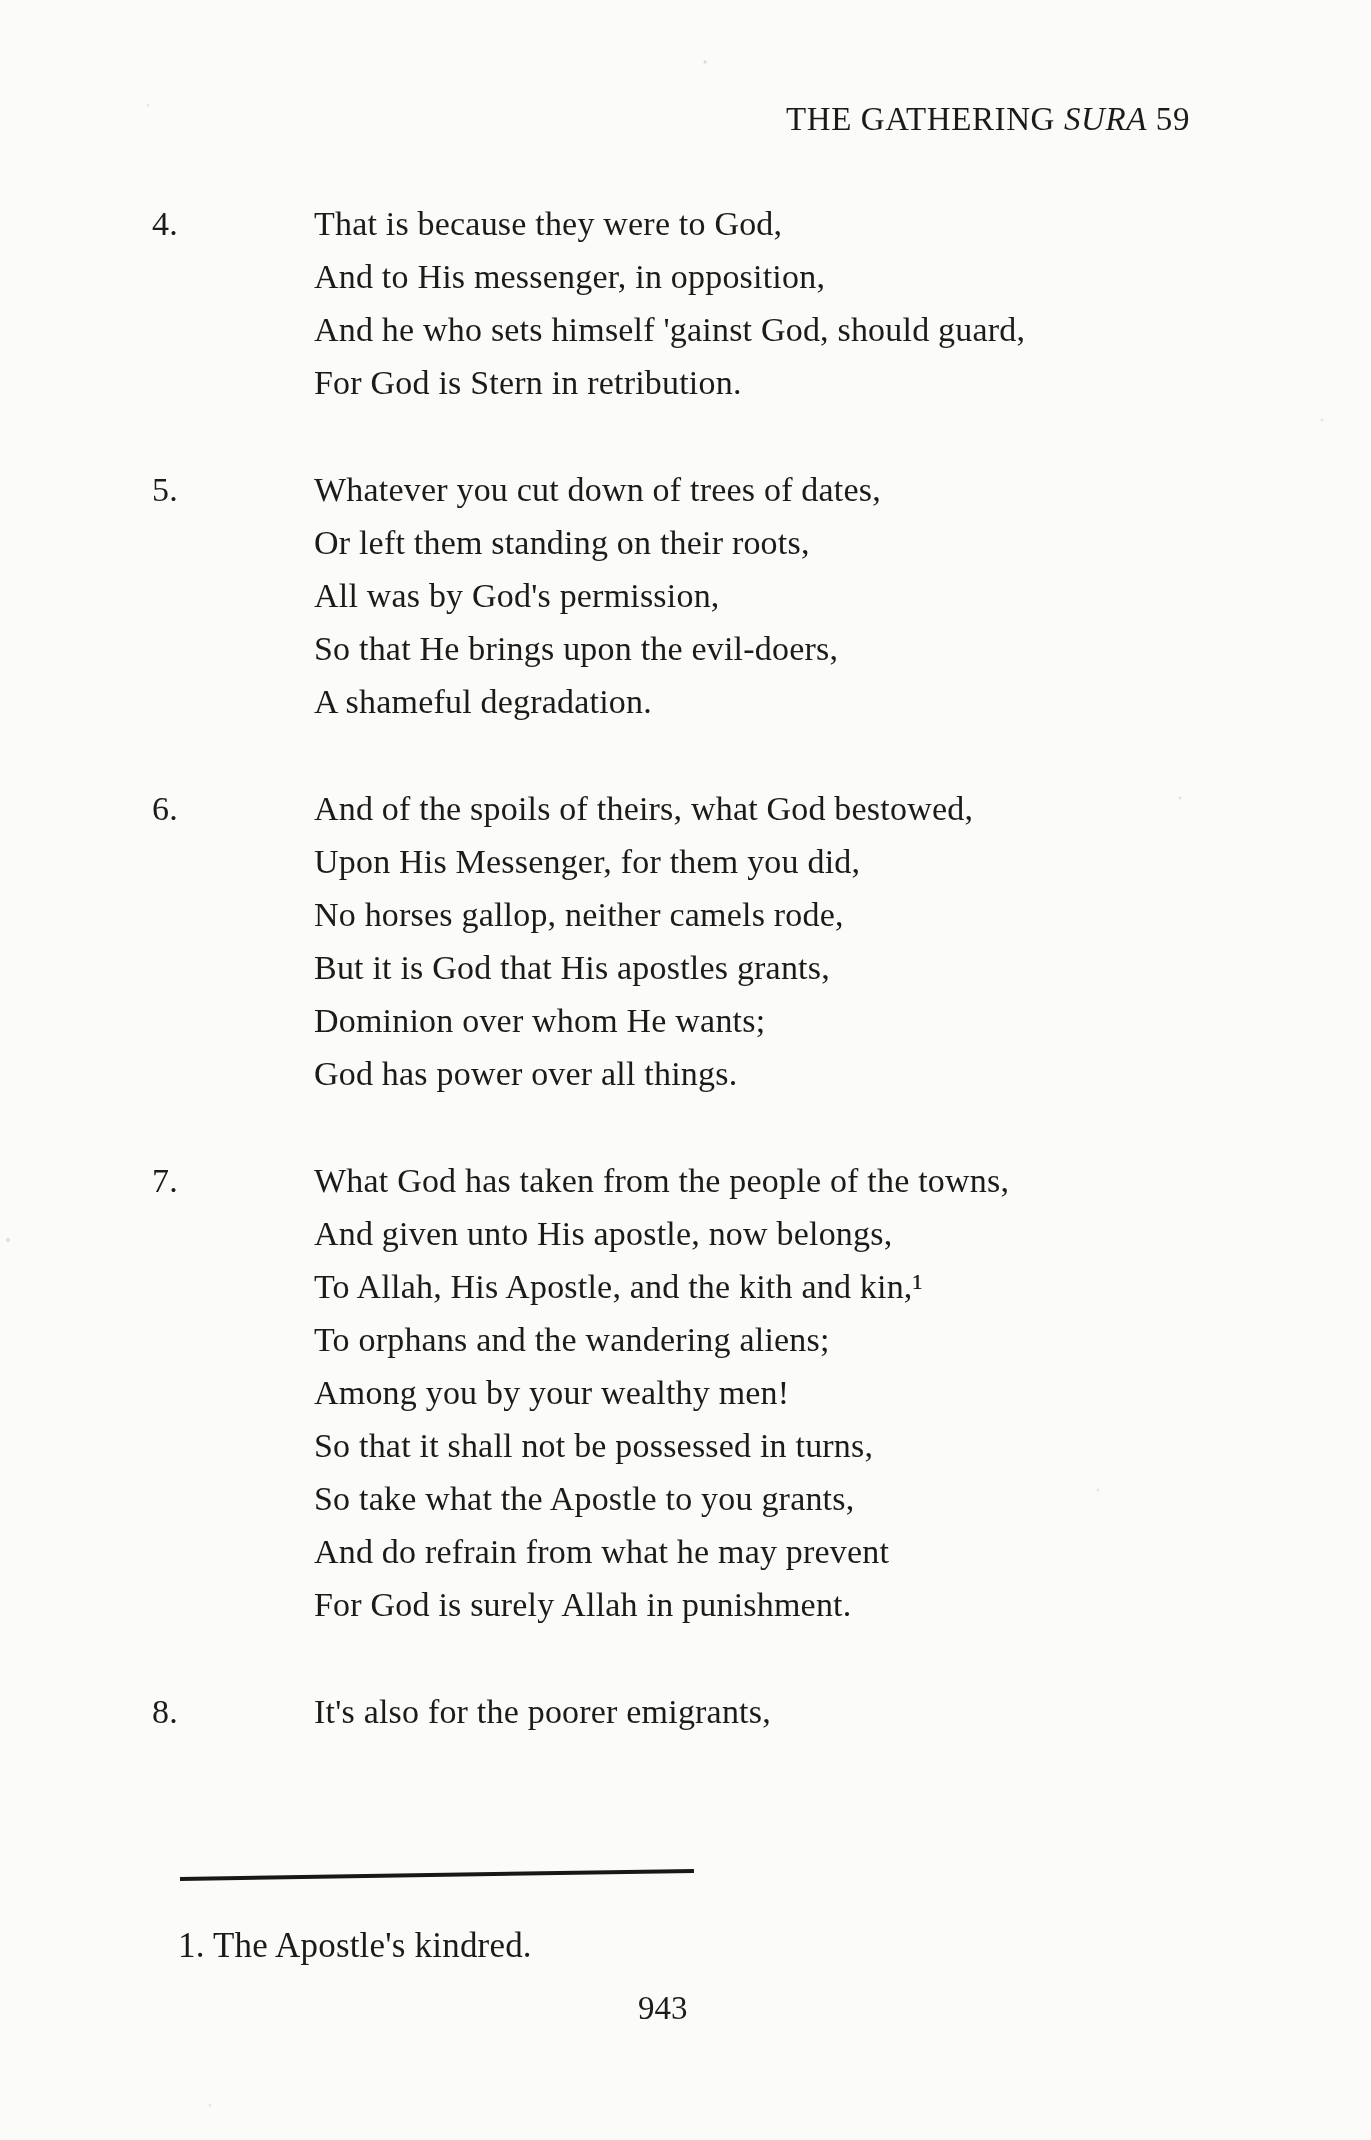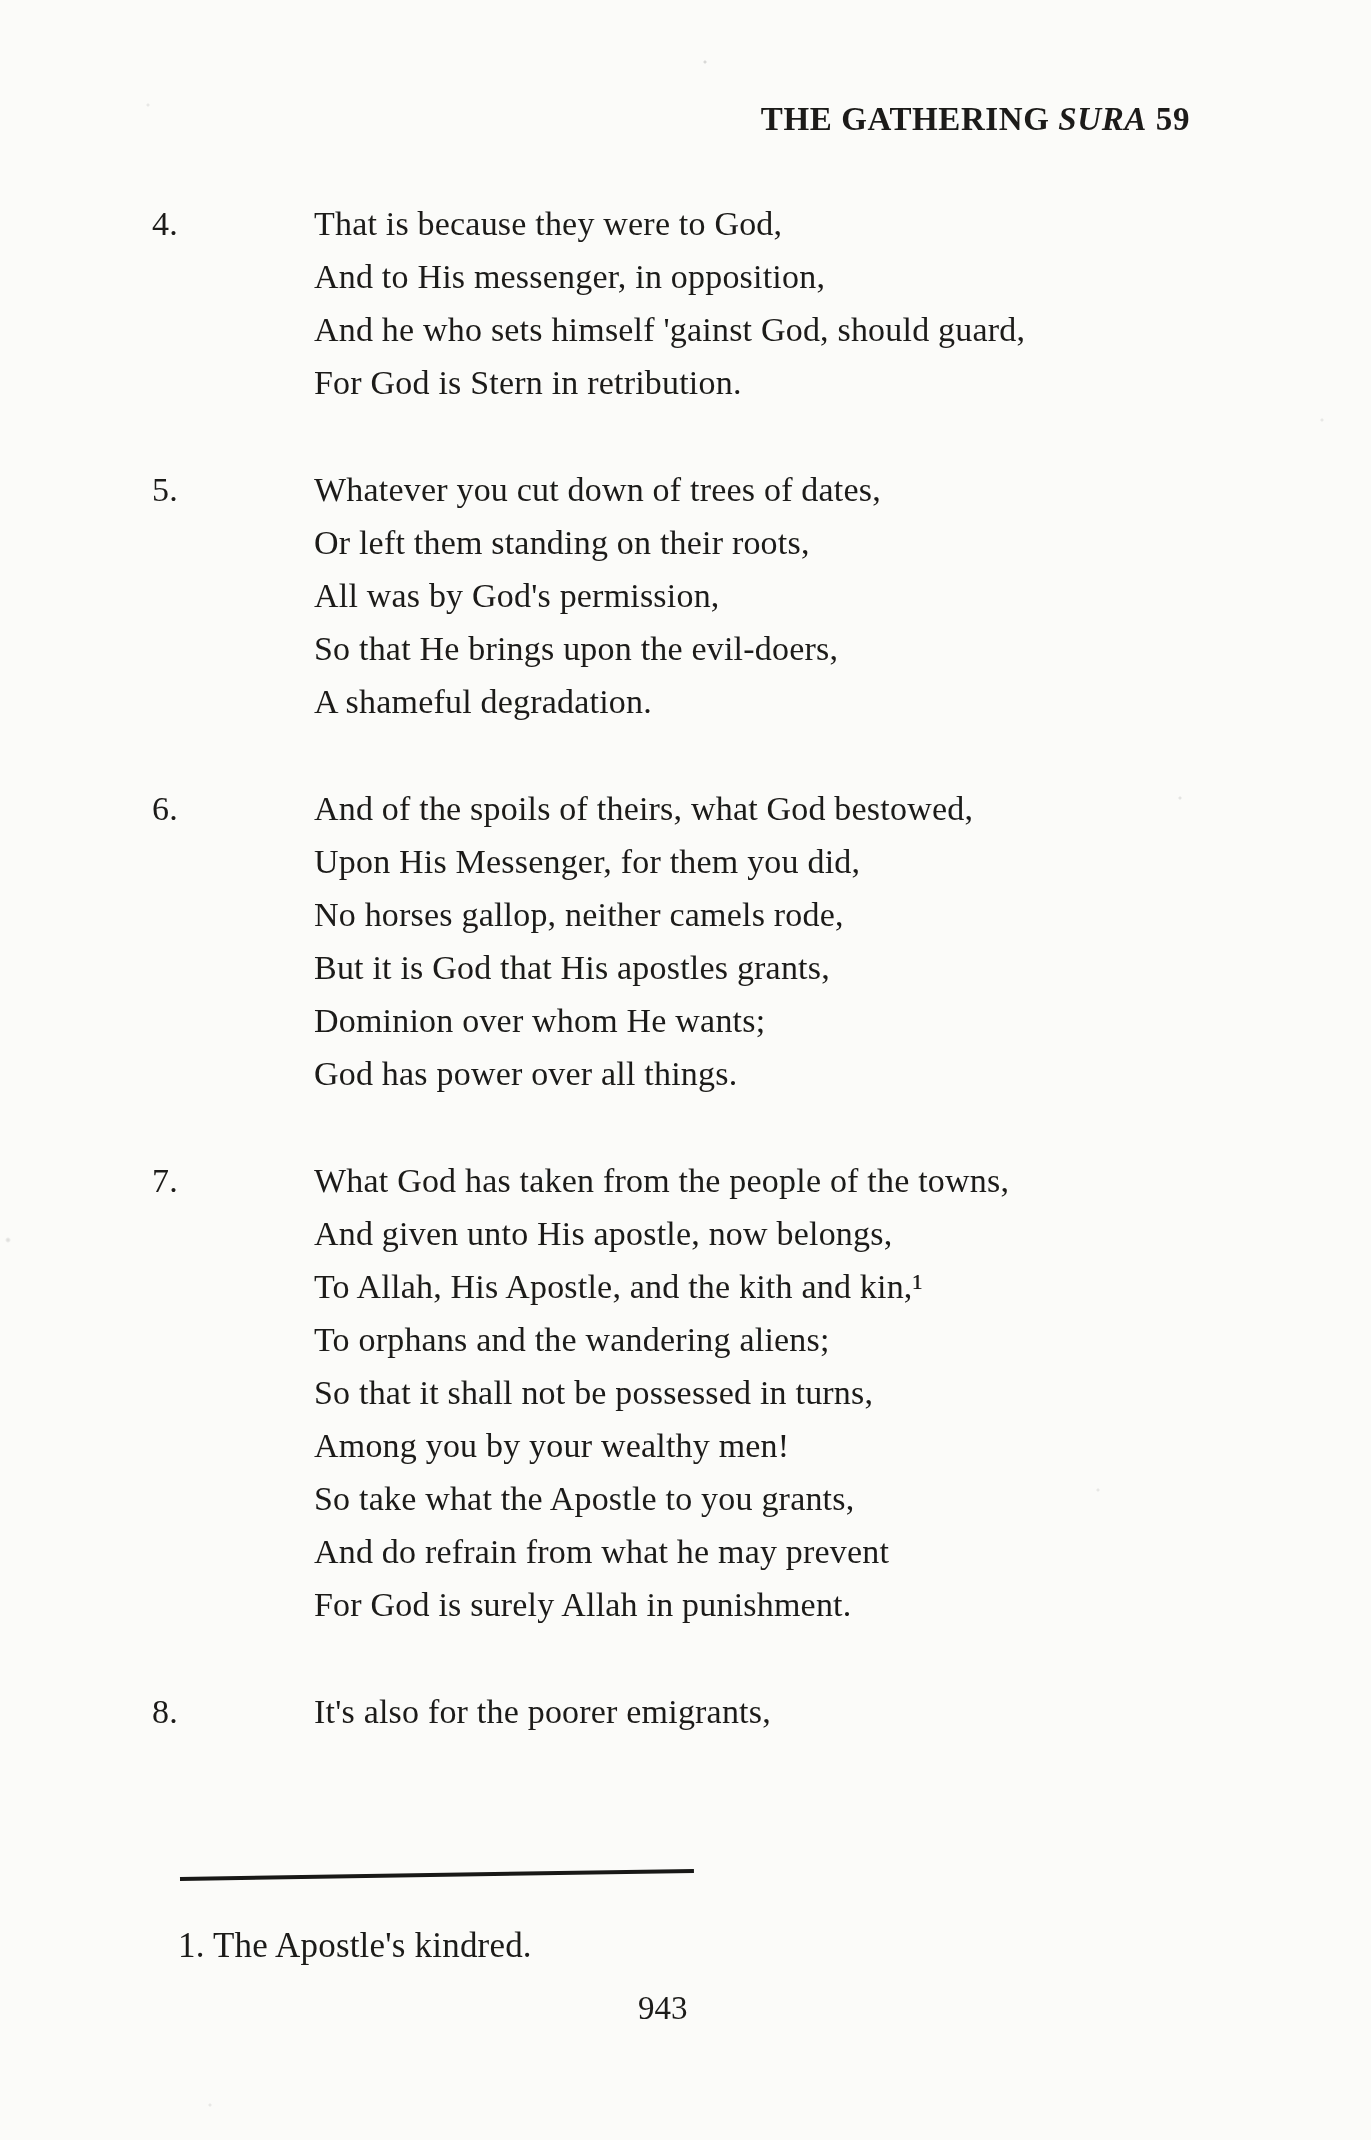--- a/index.html
+++ b/index.html
@@ -23,21 +23,21 @@
       radial-gradient(circle at 1180px 798px, rgba(60,60,60,0.12) 1px, transparent 2px),
       radial-gradient(circle at 8px 1240px, rgba(60,60,60,0.14) 1px, transparent 3px),
       radial-gradient(circle at 1098px 1490px, rgba(60,60,60,0.10) 1px, transparent 2px),
       radial-gradient(circle at 210px 2105px, rgba(60,60,60,0.10) 1px, transparent 2px);
   }
   .running-head {
     position: absolute;
     top: 101px;
     right: 181px;
     font-size: 33px;
-    font-weight: 700;
+    font-weight: 400;
     letter-spacing: 0.6px;
     white-space: nowrap;
   }
   .running-head .italic { font-style: italic; }
   .content {
     position: absolute;
     top: 197px;
     left: 0;
     width: 1371px;
   }
@@ -127,22 +127,22 @@
       </div>
     </div>
 
     <div class="verse">
       <span class="verse-number">7.</span>
       <div class="verse-lines">
         <div class="line">What God has taken from the people of the towns,</div>
         <div class="line">And given unto His apostle, now belongs,</div>
         <div class="line">To Allah, His Apostle, and the kith and kin,¹</div>
         <div class="line">To orphans and the wandering aliens;</div>
+        <div class="line">Among you by your wealthy men!</div>
         <div class="line">So that it shall not be possessed in turns,</div>
-        <div class="line">Among you by your wealthy men!</div>
         <div class="line">So take what the Apostle to you grants,</div>
         <div class="line">And do refrain from what he may prevent</div>
         <div class="line">For God is surely Allah in punishment.</div>
       </div>
     </div>
 
     <div class="verse">
       <span class="verse-number">8.</span>
       <div class="verse-lines">
         <div class="line">It's also for the poorer emigrants,</div>

